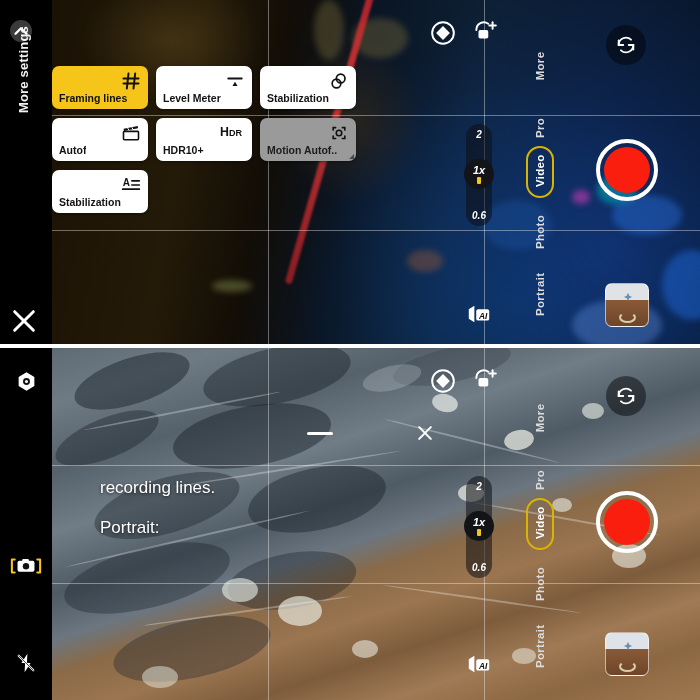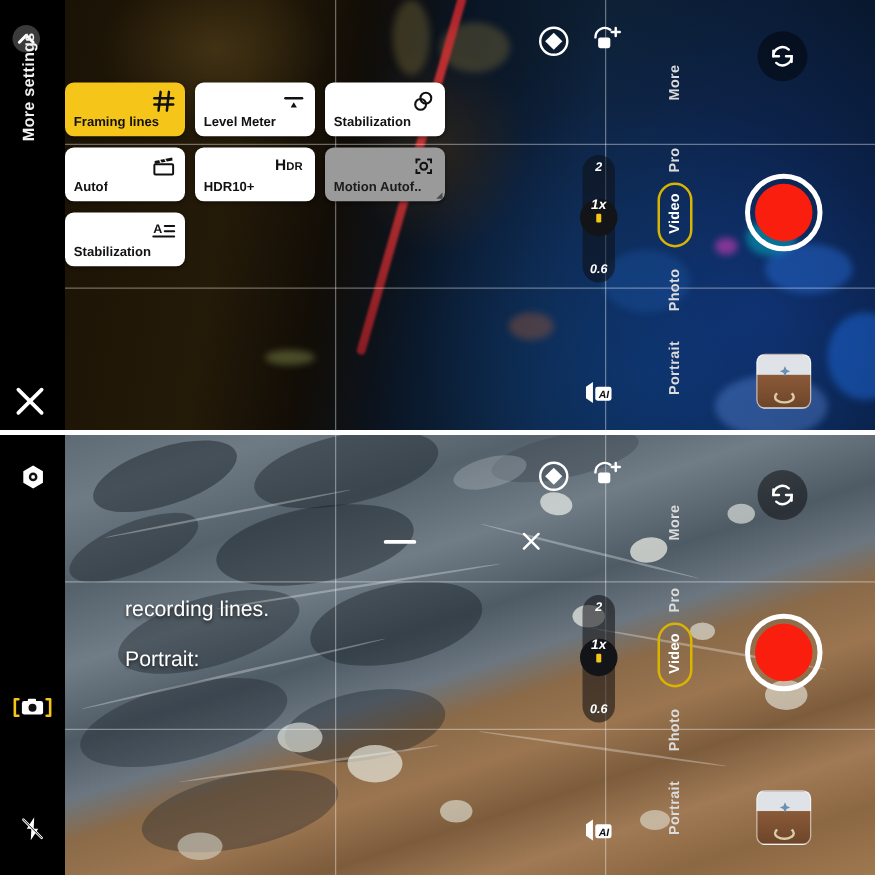--- a/index.html
+++ b/index.html
@@ -88,21 +88,21 @@
              background:rgba(0,0,0,.45); display:flex; align-items:center; justify-content:center; z-index:28; color:#fff;}
   .ic-ai { position:absolute; left:466px; top:303px; width:26px; height:22px; z-index:28; color:#fff;}
 
   .zoombar { position:absolute; left:466px; top:124px; width:26px; height:102px;
              background:rgba(15,15,18,.55); border-radius:13px; z-index:28;
              display:flex; flex-direction:column; align-items:center; justify-content:space-between;
              padding:5px 0; }
   .zoombar .zt, .zoombar .zb { color:#fff; font-size:10px; font-weight:700; font-style:italic; }
   .zoomdots { color:#cfcfcf; font-size:8px; letter-spacing:0; line-height:5px; writing-mode:vertical-rl; }
   .zknob { position:absolute; left:-2px; top:35px; width:30px; height:30px; border-radius:50%;
-           background:#121418; display:flex; flex-direction:column; align-items:center; justify-content:flex-start;}
+           background:#121418; display:flex; flex-direction:column; align-items:center; justify-content:center;}
   .zknob b { color:#fff; font-size:11px; font-style:italic; font-weight:700; line-height:11px;}
   .zknob i { display:block; width:4px; height:7px; background:#f5c519; margin-top:1px; border-radius:1px;}
 
   .modes { position:absolute; left:524px; top:30px; width:32px; height:290px; z-index:28; }
   .mode { position:absolute; left:0; width:32px; text-align:center; color:#dcdcdc;
           font-size:11.5px; font-weight:600; letter-spacing:.3px;
           transform:rotate(-90deg); }
   .mode.sel { color:#fff; }
   .mode-pill { position:absolute; left:2px; width:28px; height:52px; border:2px solid #d9b400; border-radius:15px; }
 

